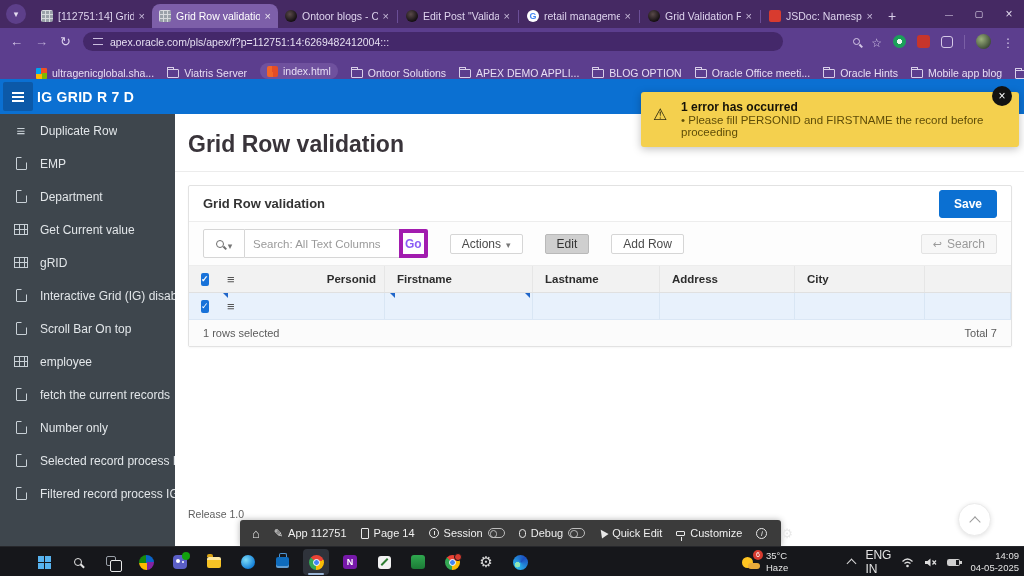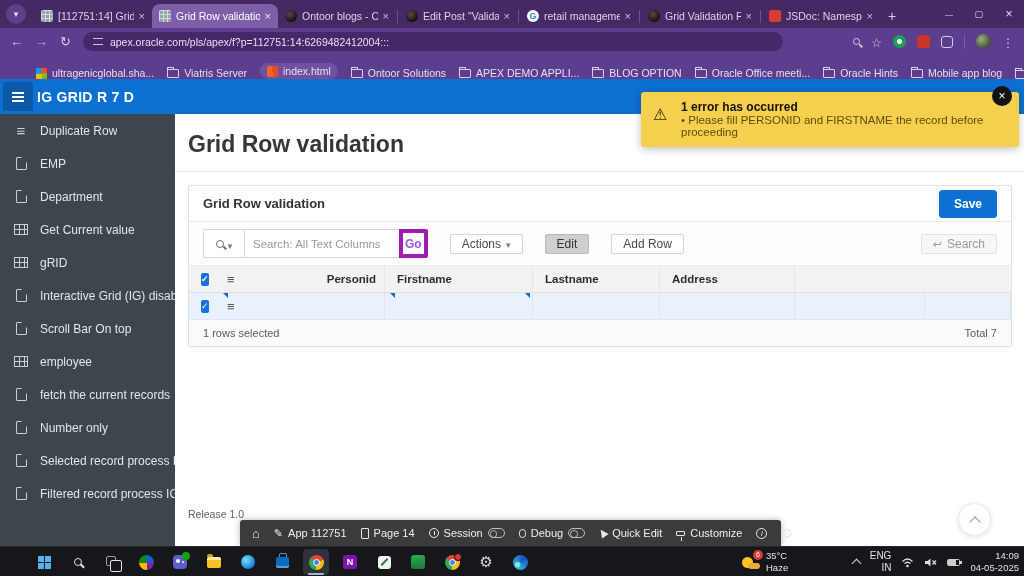--- a/index.html
+++ b/index.html
@@ -180,21 +180,21 @@
   .ed{width:15px;height:15px;border-radius:50%;background:radial-gradient(circle at 30% 65%,#8fe6b5 0 18%,transparent 20%),conic-gradient(from 220deg,#2bbff0,#1b4fc0 50%,#2bbff0)}
 
   .weather{position:absolute;left:742px;top:3px;display:flex;align-items:center;gap:6px;color:#e6e6e6}
   .wic{width:18px;height:16px;position:relative}
   .wic::before{content:"";position:absolute;left:0;top:3px;width:11px;height:11px;border-radius:50%;background:#ffc421}
   .wic::after{content:"";position:absolute;right:0;bottom:1px;width:12px;height:6px;border-radius:4px;background:#e9ac3a}
   .wbadge{position:absolute;top:-4px;right:-3px;min-width:10px;height:10px;border-radius:5px;background:#d83b2f;color:#fff;font-size:7px;display:flex;align-items:center;justify-content:center;padding:0 2px}
   .wtxt{font-size:9.5px;line-height:1.25}
   .tray{position:absolute;right:5px;top:0;height:30px;display:flex;align-items:center;gap:10px;color:#e3e3e3}
   .chev{width:7px;height:7px;border-top:1.4px solid #d8d8d8;border-left:1.4px solid #d8d8d8;transform:rotate(45deg);margin-top:3px}
-  .lang{font-size:10px;line-height:1.2;text-align:right}
+  .lang{font-size:12px;line-height:1.2;text-align:left}
   .clock{font-size:9.5px;line-height:1.25;text-align:right}
   .batt{width:13px;height:7px;border:1px solid #cfcfcf;border-radius:1.5px;position:relative;background:linear-gradient(to right,#cfcfcf 0 70%,transparent 70%)}
   .batt::after{content:"";position:absolute;right:-2.5px;top:1.5px;width:1.5px;height:3px;background:#cfcfcf}
 </style>
 </head>
 <body>
 
 <div class="stage">
 
   <div class="tabstrip">
@@ -434,20 +434,21 @@
             <div class="gcell">
                 <span class="cb"></span>
               </div>
             <div class="gcell">
                 <span class="rowmenu"></span>
               </div>
             <div class="gcell num">Personid</div>
             <div class="gcell">Firstname</div>
             <div class="gcell">Lastname</div>
             <div class="gcell">Address</div>
+            <div class="gcell">City</div>
             <div class="gcell"></div>
           </div>
           <div class="grow gdata">
             <div class="gcell">
                 <span class="cb"></span>
               </div>
             <div class="gcell">
                 <span class="rowmenu"></span>
               </div>
             <div class="gcell num"></div>

